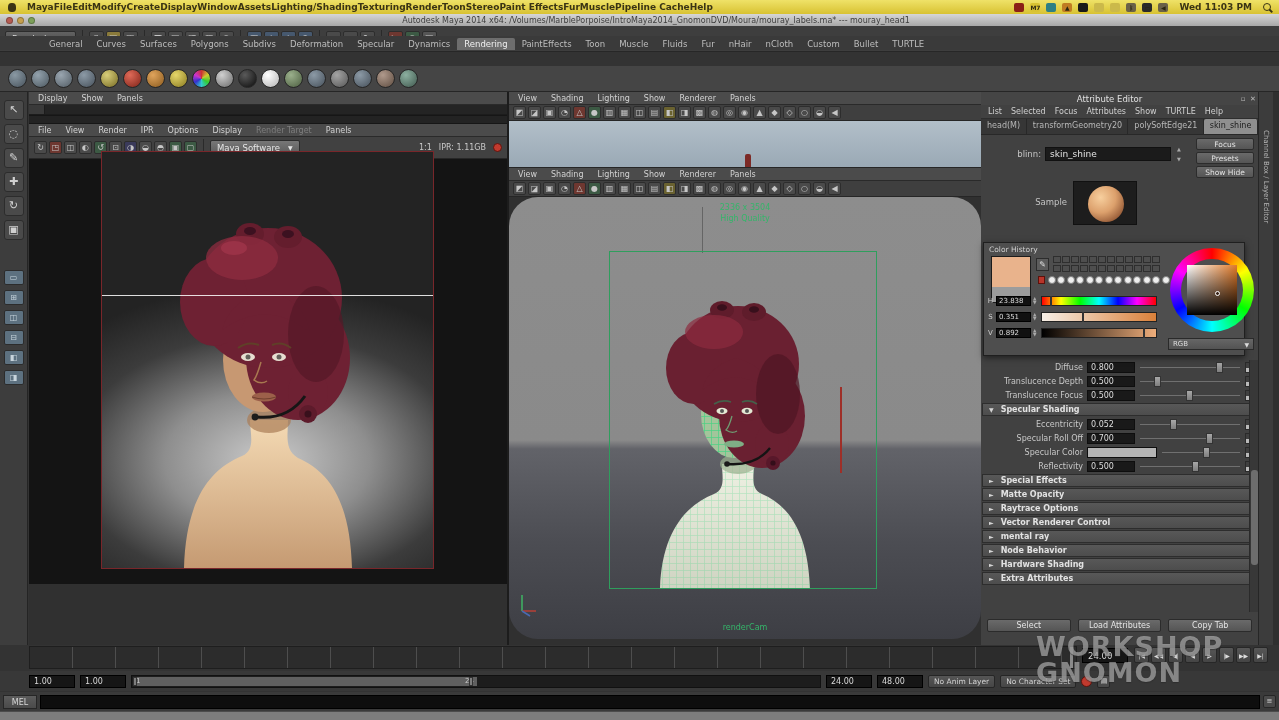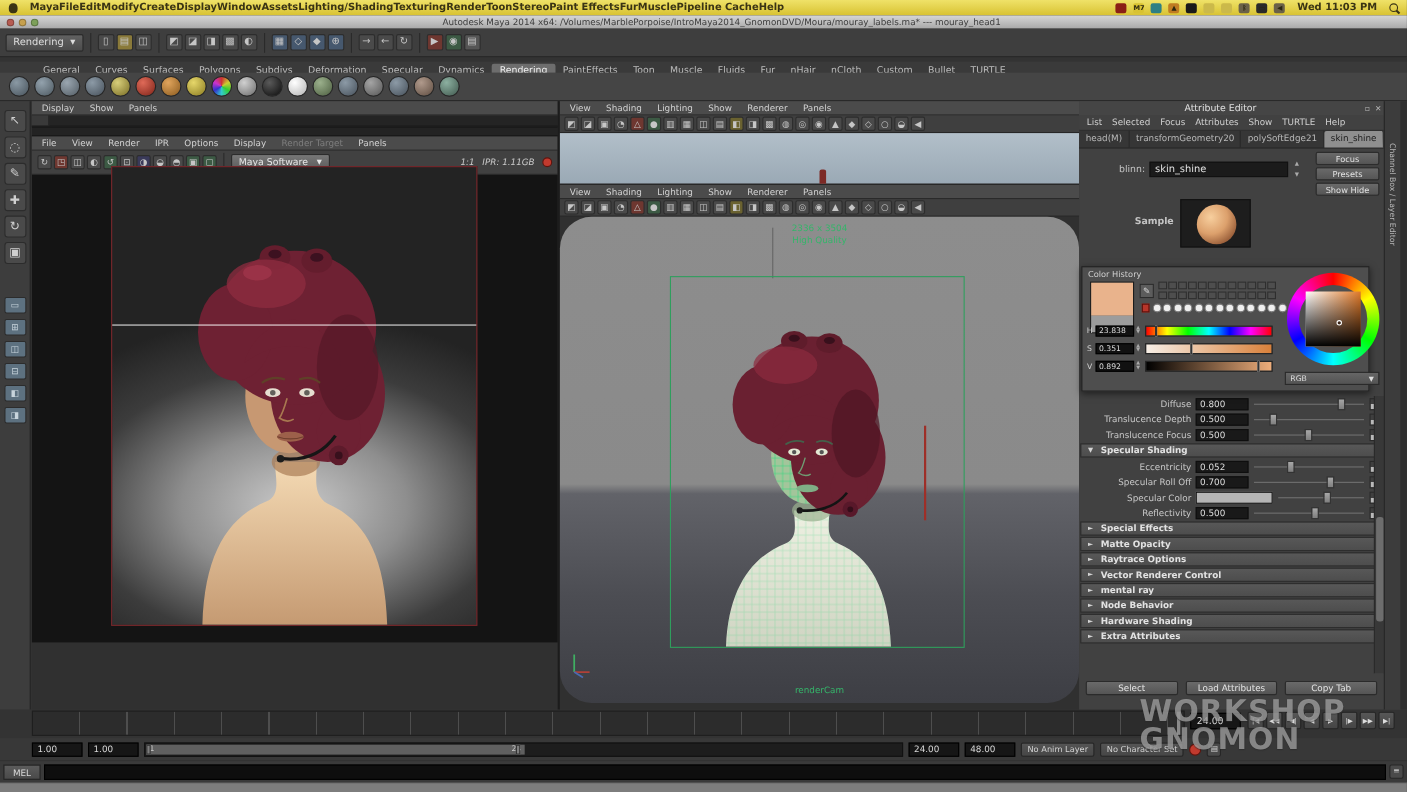--- a/index.html
+++ b/index.html
@@ -33,22 +33,22 @@
   #statusline { position:absolute; left:0; top:26px; width:1279px; height:26px; background:#3e3e3e;
                 border-bottom:1px solid #272727; display:flex; align-items:center; gap:3px; padding:0 5px; }
   .mode-dd { height:16px; background:linear-gradient(#616161,#4c4c4c); border:1px solid #2c2c2c;
              border-radius:2px; display:flex; align-items:center; gap:6px; padding:0 6px; color:#ddd; }
   .vsep { width:1px; height:18px; background:#2a2a2a; margin:0 3px; flex:none; }
   .icn { width:15px; height:15px; background:#4a4a4a; border:1px solid #2d2d2d; border-radius:2px;
          color:#c6c6c6; font-size:9px; line-height:13px; text-align:center; flex:none; overflow:hidden; }
   .icn.sm { width:13px; height:13px; font-size:8px; line-height:11px; }
 
   
-  #shelf-tabs { position:absolute; left:0; top:56px; width:1279px; height:14px; background:#3a3a3a;
-                display:flex; align-items:flex-end; padding-left:32px; }
+  #shelf-tabs { position:absolute; left:0; top:36px; width:1279px; height:14px; background:#3a3a3a;
+                display:flex; align-items:flex-end; padding-left:42px; }
   #shelf-tabs .tab { padding:1px 7px; font-size:8.5px; color:#bdbdbd; }
   #shelf-tabs .tab.active { background:#6d6d6d; color:#f0f0f0; border-radius:2px 2px 0 0; }
   #shelf-icons { position:absolute; left:0; top:66px; width:1279px; height:26px; background:#454545;
                  border-bottom:1px solid #262626; display:flex; align-items:center; gap:4px; padding-left:8px; }
   .shelf-icn { width:19px; height:19px; border-radius:50%; border:1px solid #262626; flex:none; }
 
   
   #toolbox { position:absolute; left:0; top:92px; width:28px; height:553px; background:#3d3d3d;
              border-right:1px solid #242424; display:flex; flex-direction:column; align-items:center;
              gap:4px; padding-top:8px; }
@@ -69,21 +69,21 @@
   .out-row { display:flex; align-items:center; gap:5px; height:16px; padding-left:68px; color:#cfcfcf; font-size:9px; }
   .cam-icon { position:relative; width:11px; height:7px; background:#b5b5b5; border-radius:1px; flex:none; }
   .cam-icon::after { content:''; position:absolute; right:-4px; top:1px; border-left:4px solid #b5b5b5;
                      border-top:2.5px solid transparent; border-bottom:2.5px solid transparent; }
   #pane-gap { height:9px; background:#232323; border-top:1px solid #161616; border-bottom:1px solid #161616; }
   #renderview { position:relative; height:460px; background:#141414; }
   #rv-toolbar { height:22px; background:#414141; border-bottom:1px solid #272727;
                 display:flex; align-items:center; gap:3px; padding:0 5px; }
   .rv-dd { height:15px; background:linear-gradient(#777,#5c5c5c); border:1px solid #2c2c2c; border-radius:2px;
            display:flex; align-items:center; gap:8px; padding:0 6px; color:#e6e6e6; font-size:8.5px; }
-  #rv-status { margin-left:auto; display:flex; align-items:flex-end; gap:7px; color:#c9c9c9; font-size:8px;font-style:italic; }
+  #rv-status { margin-left:auto; display:flex; align-items:flex-end; gap:7px; color:#c9c9c9; font-size:8px; }
   .red-dot { width:9px; height:9px; border-radius:50%; background:#c13a2e; border:1px solid #5f140e; }
   #render-image { position:absolute; left:72px; top:27px; width:333px; height:418px;
                   border:1px solid #79262a; background:
                     radial-gradient(270px 175px at 50% 74%, #cacaca 0%, #8e8e8e 38%, #3c3c3c 72%, #232323 100%) #232323; }
   #render-whiteline { position:absolute; left:0; top:143px; width:100%; height:1px; background:rgba(255,255,255,.85); }
 
   
   #centercol { position:absolute; left:509px; top:92px; width:472px; height:553px; background:#303030; }
   .vp-iconrow { height:16px; background:#3f3f3f; border-bottom:1px solid #262626;
                 display:flex; align-items:center; gap:2px; padding:0 4px; }
@@ -115,21 +115,21 @@
   #ae-tabs .tab.active { background:#8f8f8f; color:#1c1c1c; border-radius:2px 2px 0 0; }
   #ae-node-row { position:relative; height:44px; }
   #ae-node-row .lbl { position:absolute; left:8px; top:14px; width:52px; text-align:right; font-size:8.5px; color:#c4c4c4; }
   #ae-node-field { position:absolute; left:64px; top:12px; width:126px; height:14px; background:#1b1b1b;
                    border:1px solid #111; color:#e2e2e2; font-size:9px; line-height:13px; padding-left:4px; }
   .stepper { position:absolute; left:194px; top:11px; width:8px; height:16px; display:flex; flex-direction:column;
              justify-content:space-between; font-size:5px; color:#aaa; text-align:center; }
   .ae-sidebtns { position:absolute; right:4px; top:3px; display:flex; flex-direction:column; gap:2px; }
   .ae-sidebtns .b { width:58px; height:12px; background:linear-gradient(#6a6a6a,#555); border:1px solid #2c2c2c;
                     border-radius:2px; font-size:7.5px; line-height:11px; text-align:center; color:#e2e2e2; }
-  #ae-sample-row { position:relative; height:48px;font-weight:bold; }
+  #ae-sample-row { position:relative; height:48px; }
   #ae-sample-row .lbl { position:absolute; left:8px; top:18px; width:78px; text-align:right; font-size:8.5px; color:#c4c4c4; }
   #sample-well { position:absolute; left:92px; top:2px; width:64px; height:44px; background:#1d1d1d; border:1px solid #111; }
   #sample-sphere { position:absolute; left:14px; top:4px; width:36px; height:36px; border-radius:50%;
                    background:radial-gradient(circle at 35% 32%, #f7cf9e 0%, #dca06c 45%, #8a4f2e 85%, #5e3018 100%); }
 
   
   #chooser { position:absolute; left:2px; top:150px; width:262px; height:114px; background:#4e4e4e;
              border:1px solid #1f1f1f; box-shadow:0 2px 6px rgba(0,0,0,.5); z-index:5; }
   #chooser .hdr { position:absolute; left:5px; top:2px; font-size:7.5px; color:#cfcfcf; }
   #big-swatch { position:absolute; left:7px; top:13px; width:40px; height:47px; border:1px solid #1c1c1c; }

